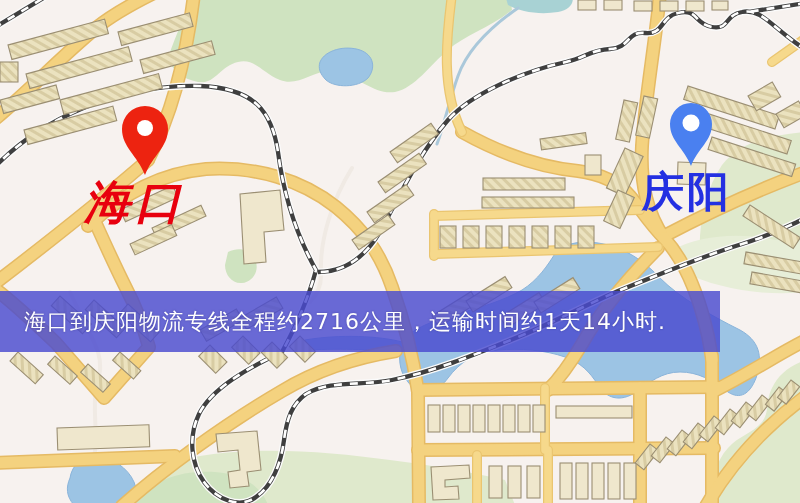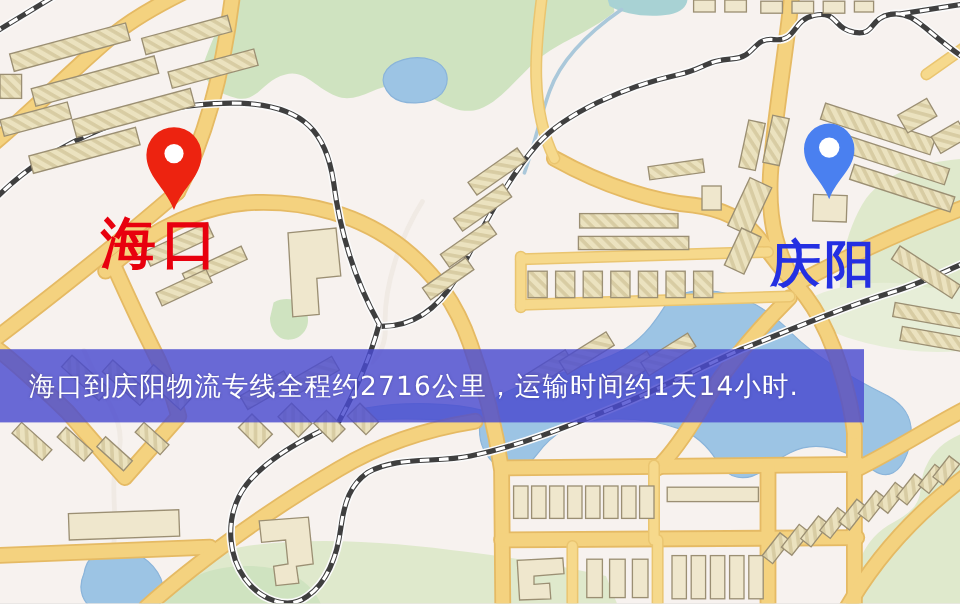--- a/index.html
+++ b/index.html
@@ -21,22 +21,22 @@
   .roadfill2 use{fill:none;stroke:#f6d98c;stroke-width:7.5;stroke-linecap:round;stroke-linejoin:round;}
   .rail-halo use{fill:none;stroke:#fbfbfb;stroke-width:7;}
   .rail-base use{fill:none;stroke:#3f3f3f;stroke-width:4.3;}
   .rail-dash use{fill:none;stroke:#ffffff;stroke-width:2.6;stroke-dasharray:8 8;}
   .b{fill:url(#hatch);stroke:#9b8f73;stroke-width:1.1;}
   .bp{fill:#efe7cd;stroke:#9b8f73;stroke-width:1.1;}
 
   
   .city-label{position:absolute;font-family:"DejaVu Serif","Liberation Serif",serif;
               font-weight:700;white-space:nowrap;user-select:none;}
-  #origin-label{left:84px;top:172px;font-size:46px;letter-spacing:5px;color:#e8000e;}
-  #dest-label{left:642px;top:192px;font-size:42px;letter-spacing:3px;color:#2430e2;font-weight:600;}
+  #origin-label{left:84px;top:172px;font-size:46px;letter-spacing:5px;color:#e8000e;font-style:italic;}
+  #dest-label{left:642px;top:164px;font-size:42px;letter-spacing:3px;color:#2430e2;font-weight:600;}
   #banner{position:absolute;left:0;top:291px;width:720px;height:61px;
           background:rgba(73,75,208,0.82);display:flex;align-items:center;}
   #banner-text{color:#ffffff;font-size:22px;letter-spacing:1px;padding-left:24px;
                text-shadow:0 0 2px rgba(40,40,120,.5);}
 </style>
 </head>
 <body>
 
 <div id="screen">
 

